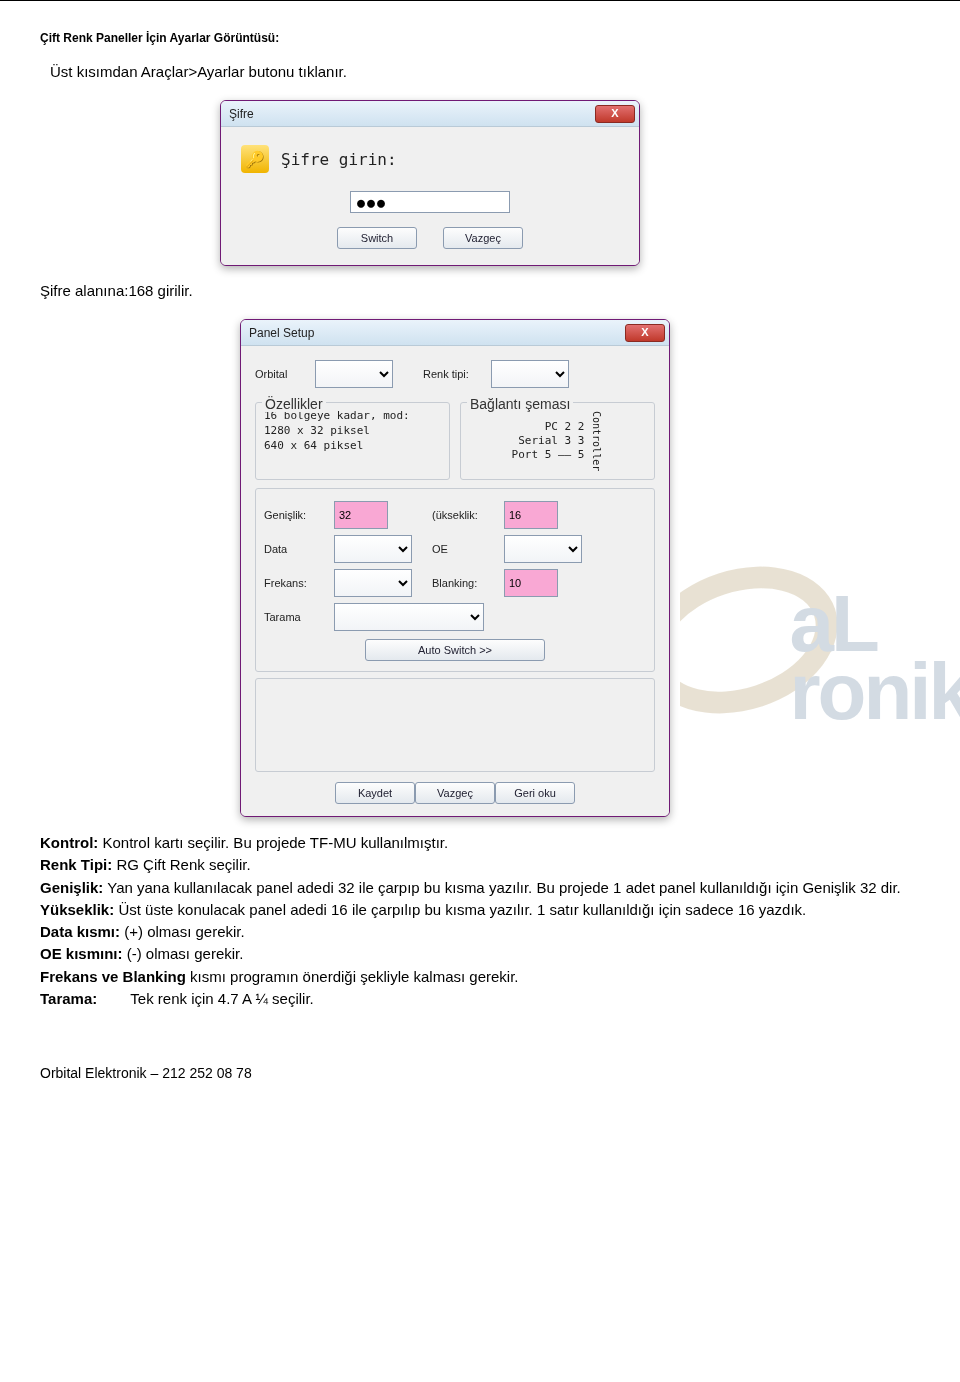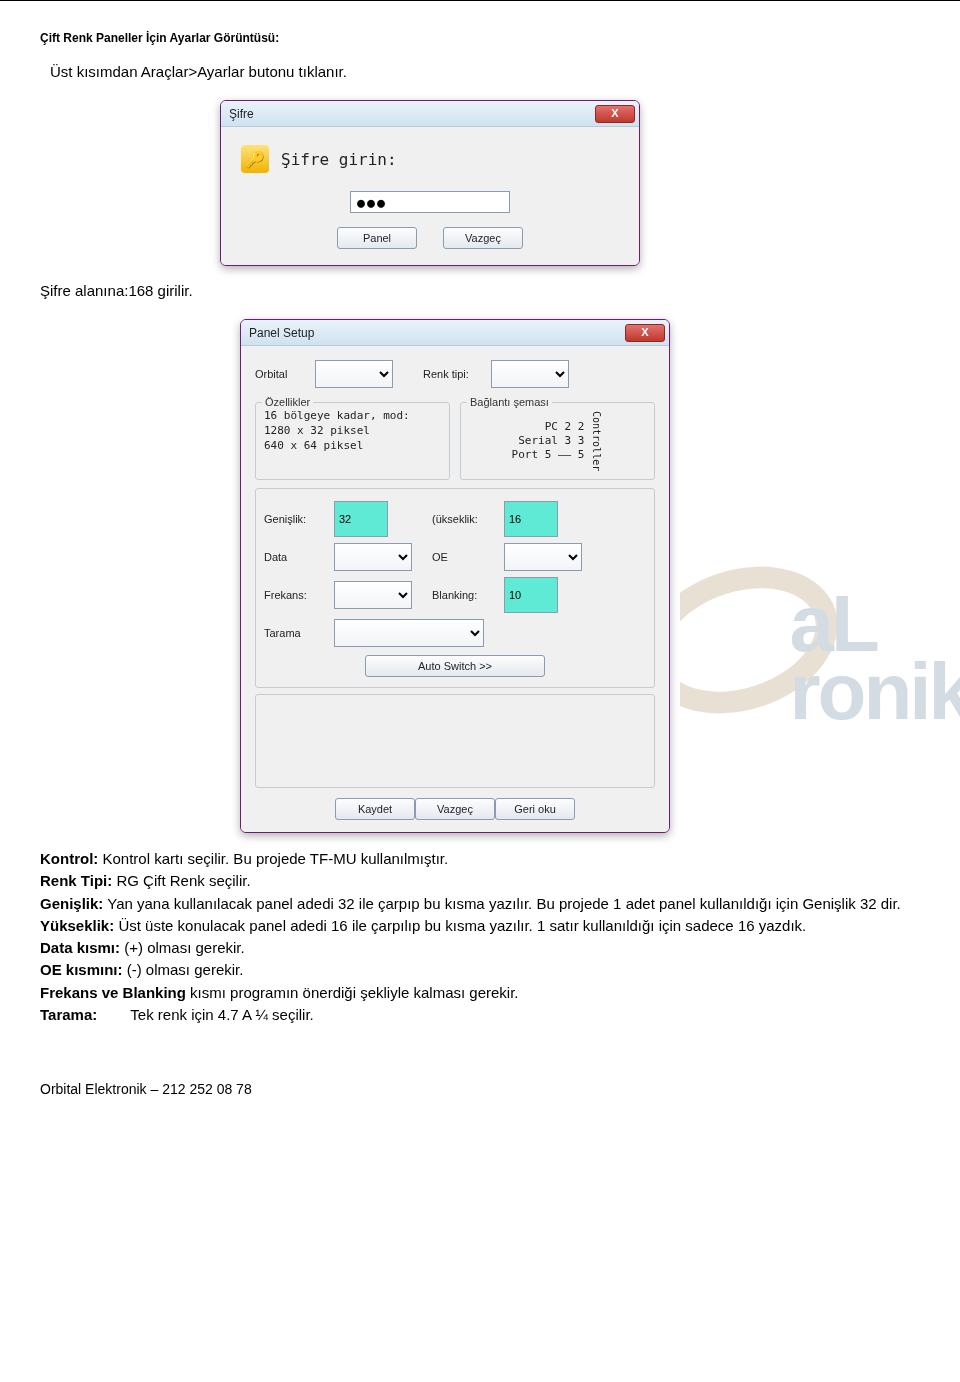--- a/index.html
+++ b/index.html
@@ -123,42 +123,42 @@
   .lbl-wide { min-width: 60px; }
   .combo {
     height: 20px;
     border: 1px solid #8b9bb0;
     background: linear-gradient(#fff, #f2f4f7);
     font-size: 11px;
     padding: 13px 4px;
   }
   .combo.w70 { width: 78px; }
   .field {
-    height: 36px;
+    height: 28px;
     border: 1px solid #8b9bb0;
-    background: #5eead4;
+    background: #f9a8d4;
     font-size: 11px;
     padding: 1px 4px;
   }
   .field.w50 { width: 54px; }
 
   .fieldset {
     border: 1px solid #c7ccd3;
     border-radius: 3px;
     margin: 4px 0;
     padding: 6px 8px 8px 8px;
     position: relative;
   }
   .two-col {
     display: flex;
     gap: 10px;
   }
   .two-col .fieldset { flex: 1; }
   .fs-title {
-    font-size: 11px;
+    font-size: 14px;
     color: #333;
     background: #f0f0f0;
     position: absolute;
     top: -7px;
     left: 6px;
     padding: 0 3px;
   }
   .fs-body {
     font-family: monospace;
     font-size: 11px;
@@ -272,21 +272,21 @@
         <span>X</span>
       </div>
     </div>
     <div class="dlg-body">
       <div class="pw-row">
         <div class="key-icon">🔑</div>
         <span style="font-family:monospace;font-size:16px;">Şifre girin:</span>
       </div>
       <input class="pw-input" type="text" value="●●●" style="">
       <div class="btn-row">
-        <button class="win-btn">Panel</button>
+        <button class="win-btn">Switch</button>
         <button class="win-btn">Vazgeç</button>
       </div>
     </div>
   </div>
 
   <p class="after-dialog">Şifre alanına:168 girilir.</p>
 
   <div class="win-dialog dlg-panel">
     <div class="titlebar">
       <span class="title">Panel Setup</span>

